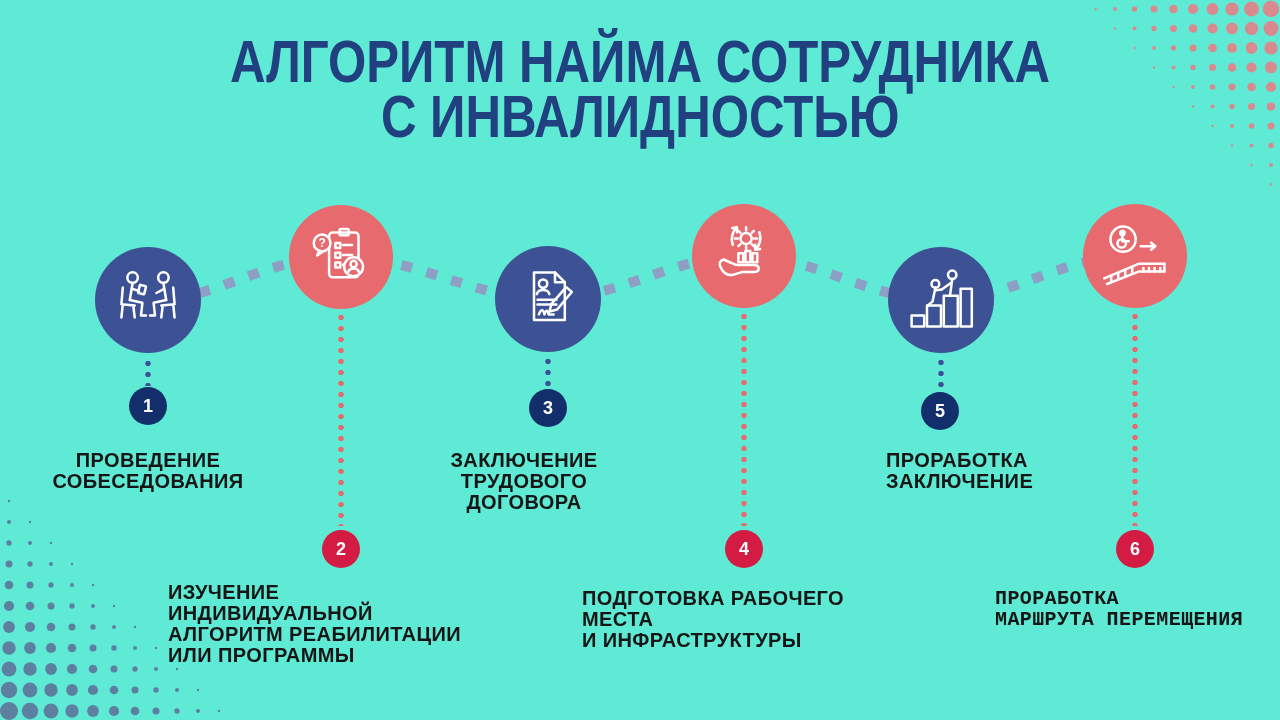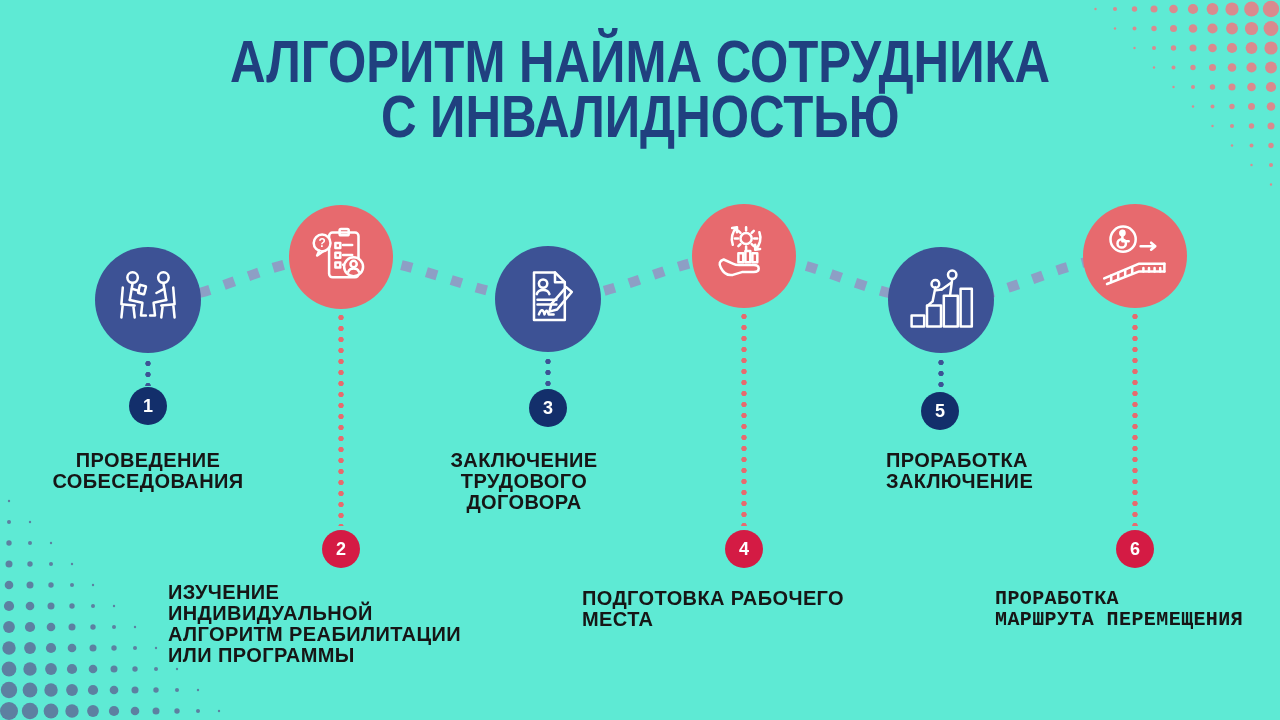--- a/index.html
+++ b/index.html
@@ -306,20 +306,21 @@
       <rect x="62" y="46" width="7" height="13"></rect>
       <path d="M17,67 q-5,-9 4,-12 l13,6 q4,2 9,2 h21 q7,0 7,5 q0,5 -7,5 h-17 l-13,4 q-11,2 -17,-10 z"></path>
     </svg>
   </div>
   <div id="dl4" class="dotline red"></div>
   <div id="badge4" class="badge crimson">
     <span>4</span>
   </div>
   <div id="label4" class="steplabel">
     <span>ПОДГОТОВКА РАБОЧЕГО МЕСТА</span>
+    <span>И ИНФРАСТРУКТУРЫ</span>
   </div>
 
   <div id="circle5" class="circle blue c-big">
     <svg width="70" height="70" viewBox="0 0 100 100">
       <rect x="8" y="72" width="18" height="16"></rect>
       <rect x="30" y="58" width="20" height="30"></rect>
       <rect x="54" y="44" width="20" height="44"></rect>
       <rect x="78" y="34" width="16" height="54"></rect>
       <circle cx="66" cy="14" r="6"></circle>
       <path d="M66,20 L63,43 M65,25 L51,35"></path>

